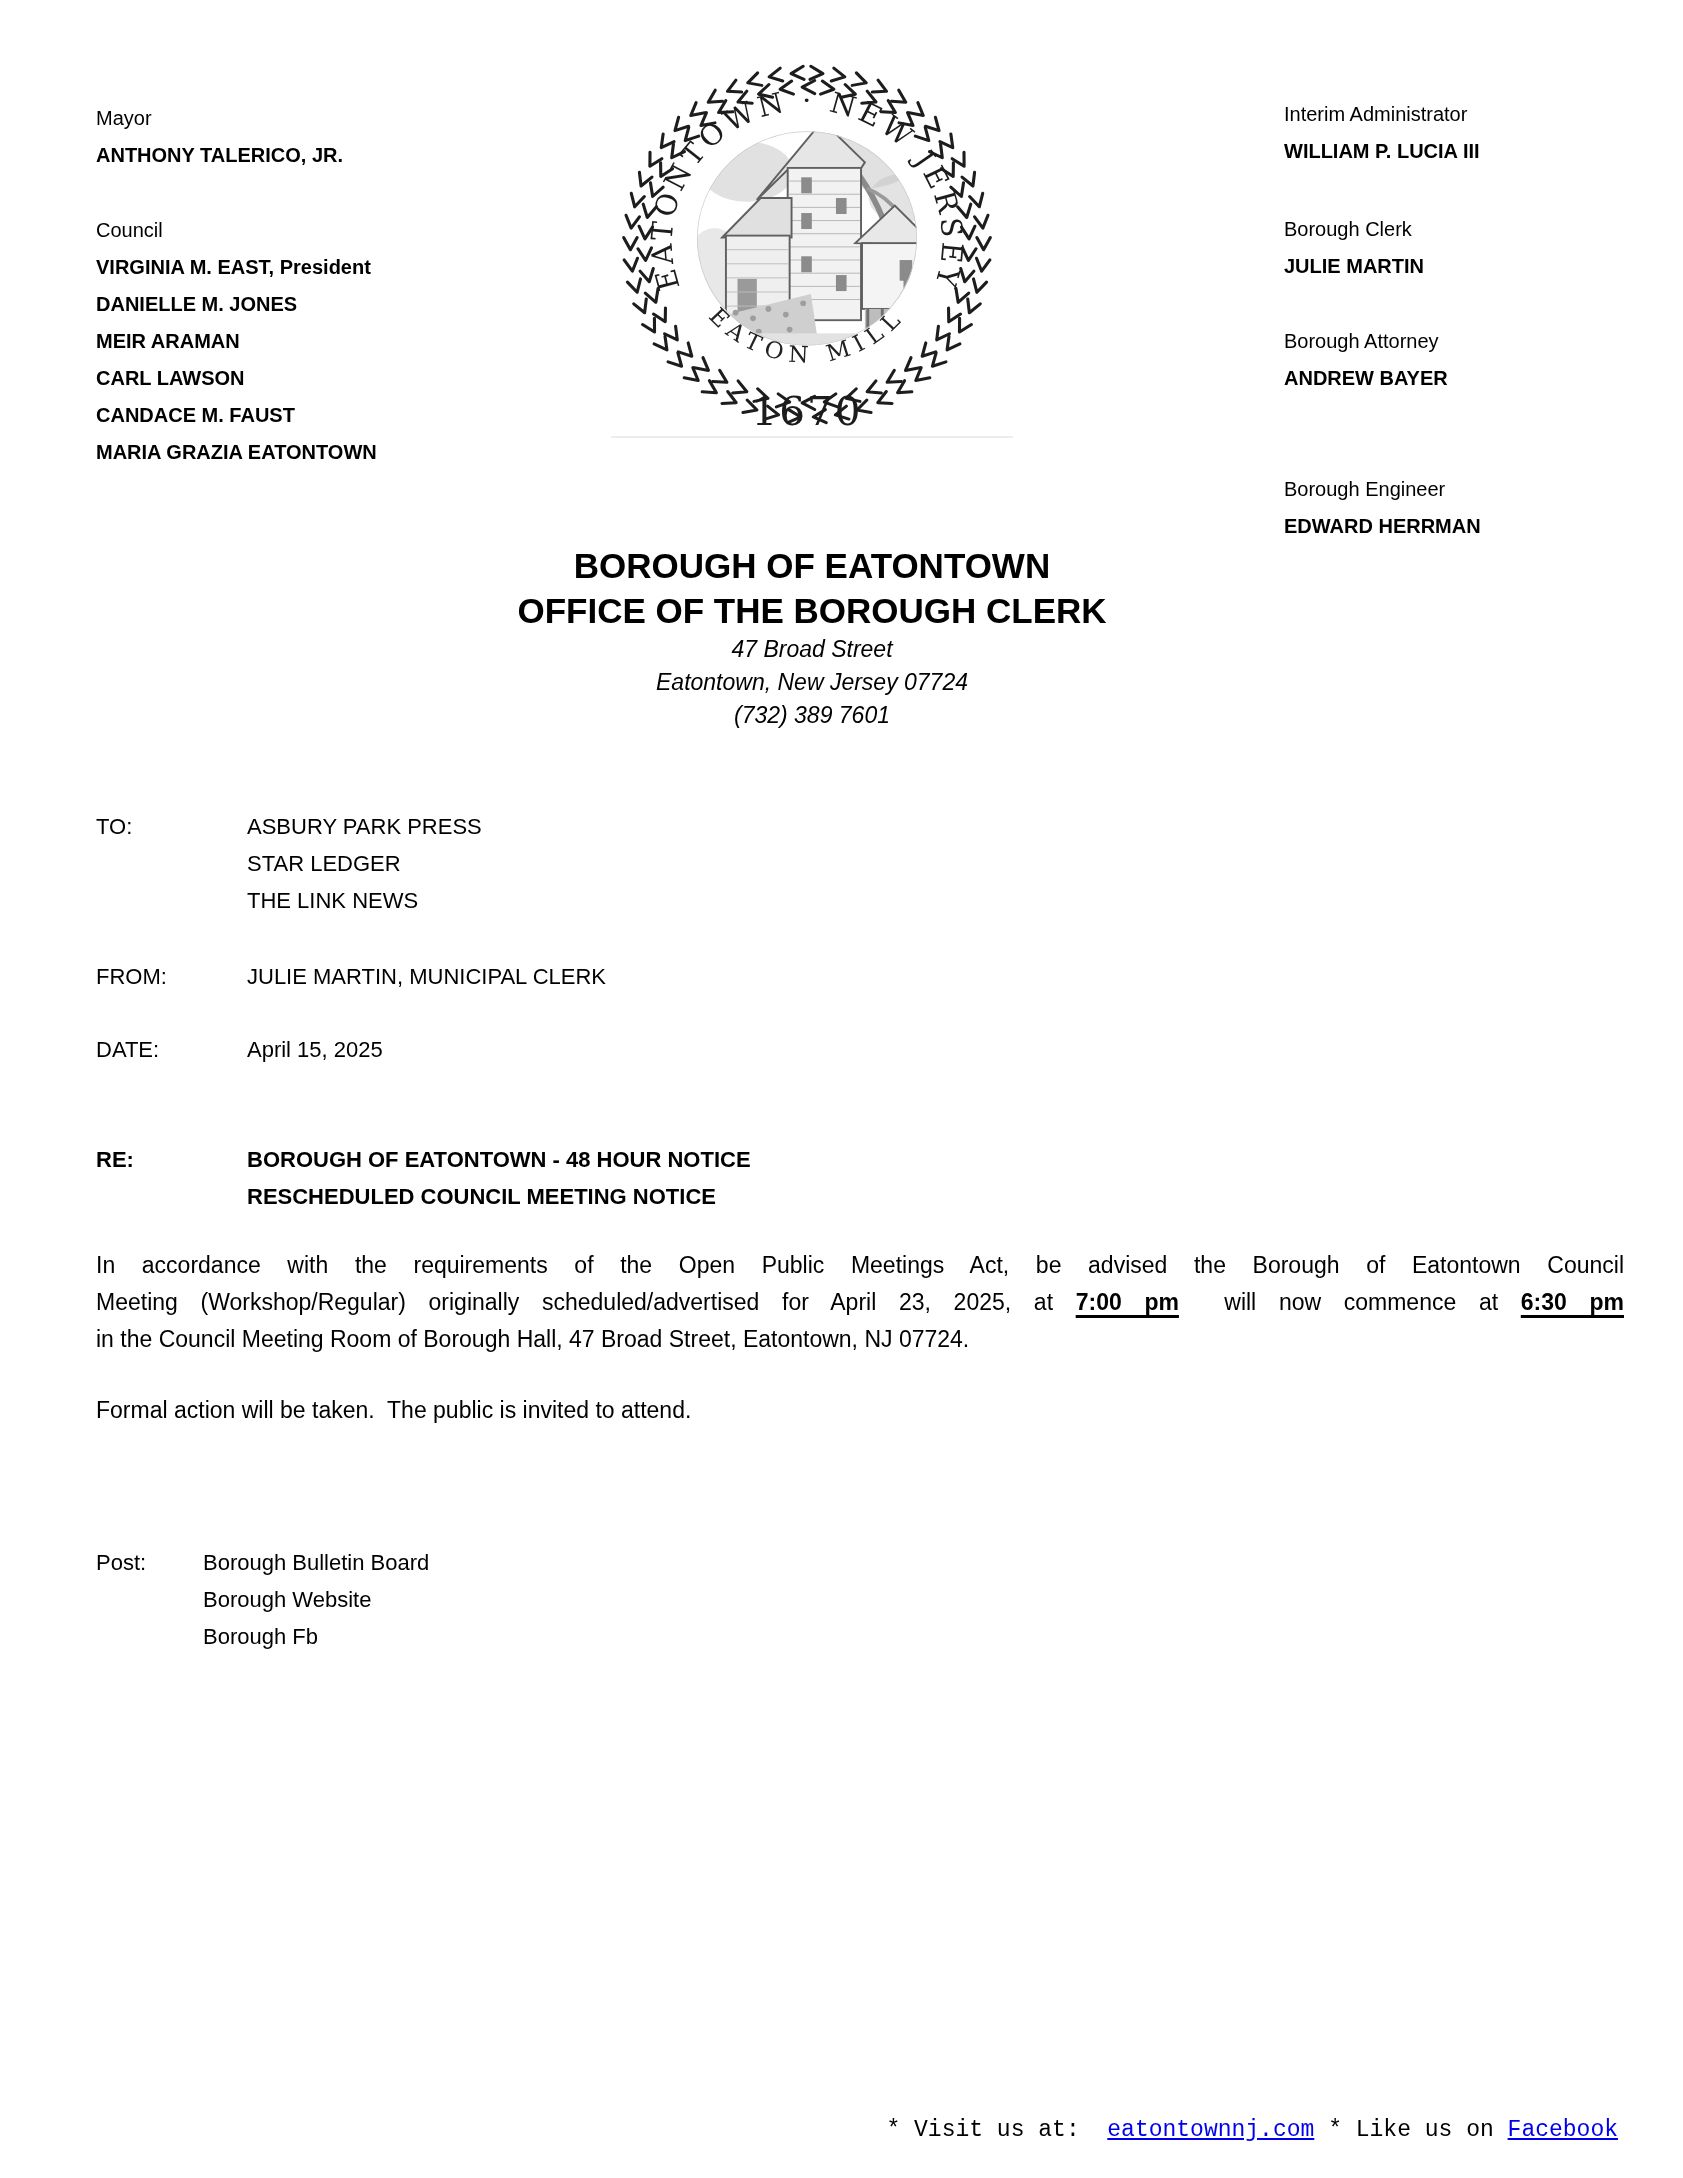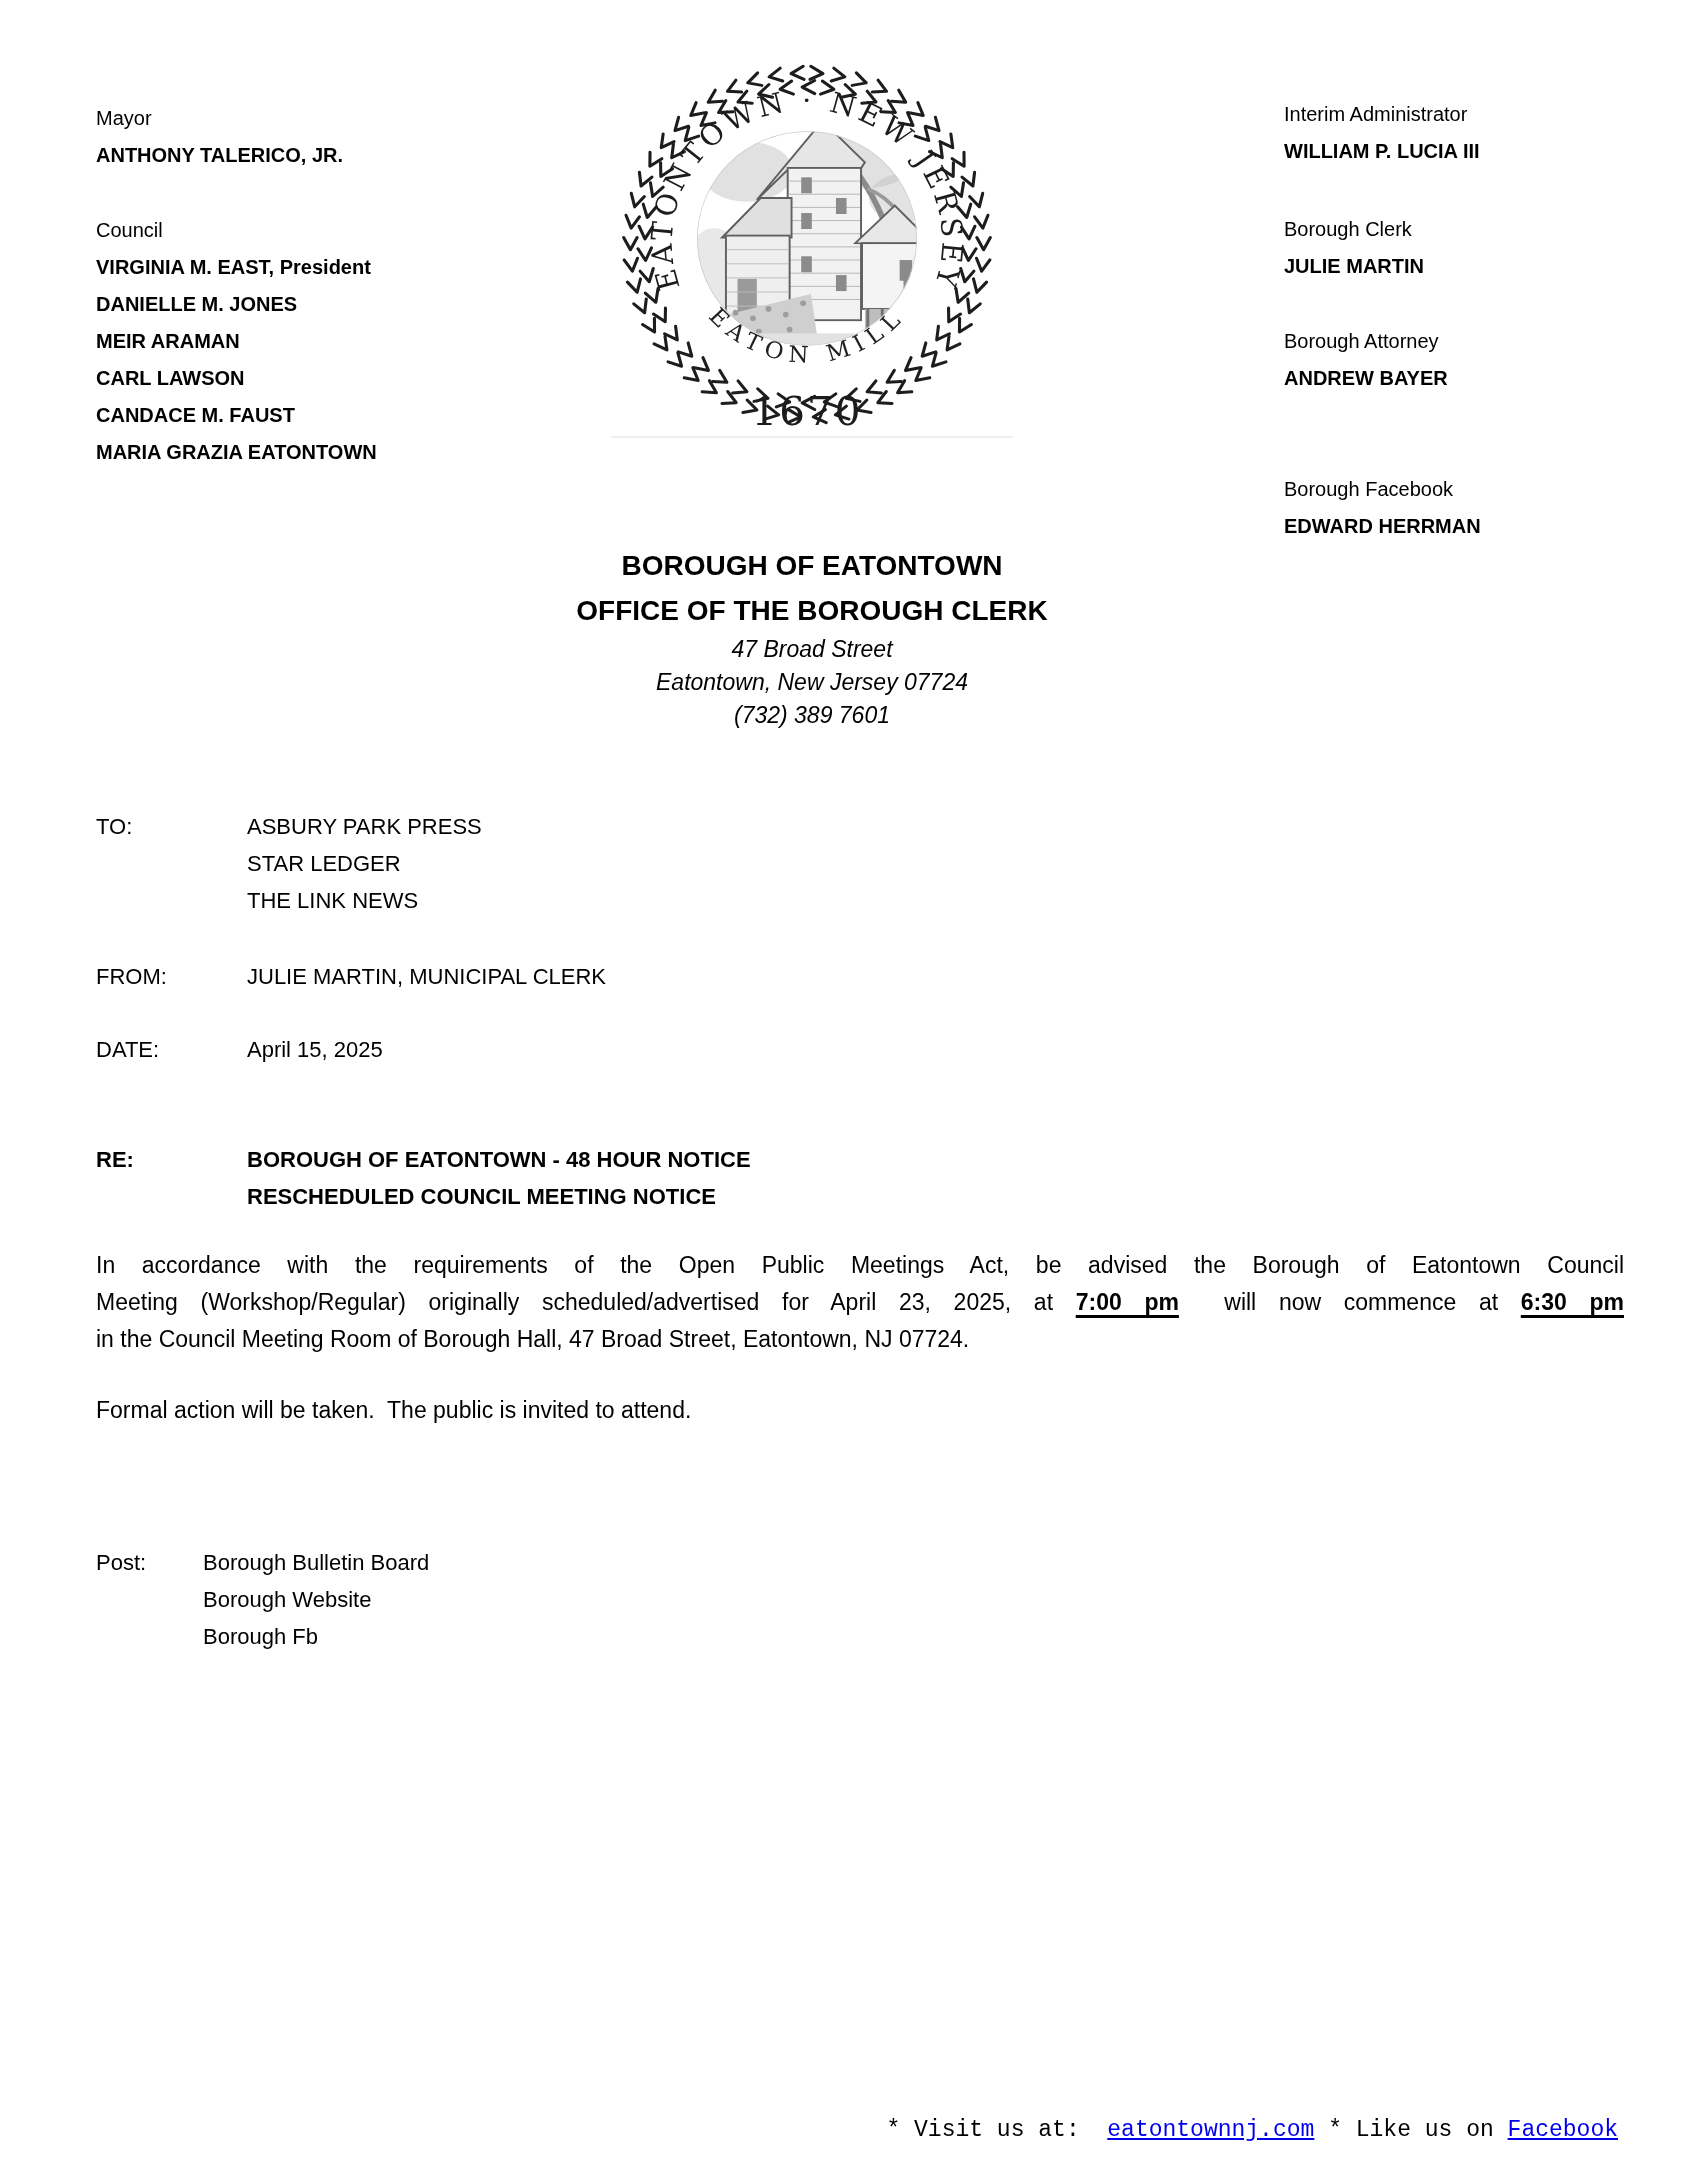--- a/index.html
+++ b/index.html
@@ -17,21 +17,21 @@
   
   .seal{left:614px;top:57px;width:386px;height:376px;}
   .seal svg{width:100%;height:100%;display:block;}
   .seal-ring-text{font-family:"DejaVu Serif",serif;font-size:30px;letter-spacing:4px;fill:#1c1c1c;}
   .seal-mill-text{font-family:"DejaVu Serif",serif;font-size:24px;letter-spacing:7px;fill:#222;}
   .seal-year{font-family:"DejaVu Serif",serif;font-size:42px;letter-spacing:2px;fill:#1c1c1c;}
   .wreath-mark{fill:none;stroke:#1d1d1d;stroke-width:3.2;stroke-linecap:round;stroke-linejoin:round;}
   .seal-edge{left:611px;top:436px;width:402px;height:2px;background:#ededed;}
   
   .office-header{left:0;top:543px;width:1624px;text-align:center;}
-  .oh-title{font-size:28px;font-weight:700;line-height:45px;}
+  .oh-title{font-size:35px;font-weight:700;line-height:45px;}
   .oh-addr{font-size:23px;font-style:italic;line-height:33px;}
   
   .memo-row{left:96px;width:1531px;font-size:22px;line-height:37px;}
   .memo-label{position:absolute;left:0;top:0;}
   .memo-val{margin-left:151px;}
   .post-val{margin-left:107px;}
   .bold{font-weight:700;margin-top:7px;}
   
   .bodyp{left:96px;width:1528px;font-size:23px;line-height:37px;}
   .just{text-align:justify;text-align-last:justify;}
@@ -255,21 +255,21 @@
   </div>
   <div class="abs m-right-group" style="top:211px;">
     <div class="line">Borough Clerk</div>
     <div class="line name">JULIE MARTIN</div>
   </div>
   <div class="abs m-right-group" style="top:323px;">
     <div class="line">Borough Attorney</div>
     <div class="line name">ANDREW BAYER</div>
   </div>
   <div class="abs m-right-group" style="top:471px;">
-    <div class="line">Borough Facebook</div>
+    <div class="line">Borough Engineer</div>
     <div class="line name">EDWARD HERRMAN</div>
   </div>
 
   <div class="abs office-header">
     <div class="oh-title">BOROUGH OF EATONTOWN</div>
     <div class="oh-title">OFFICE OF THE BOROUGH CLERK</div>
     <div class="oh-addr">47 Broad Street</div>
     <div class="oh-addr">Eatontown, New Jersey 07724</div>
     <div class="oh-addr">(732) 389 7601</div>
   </div>

